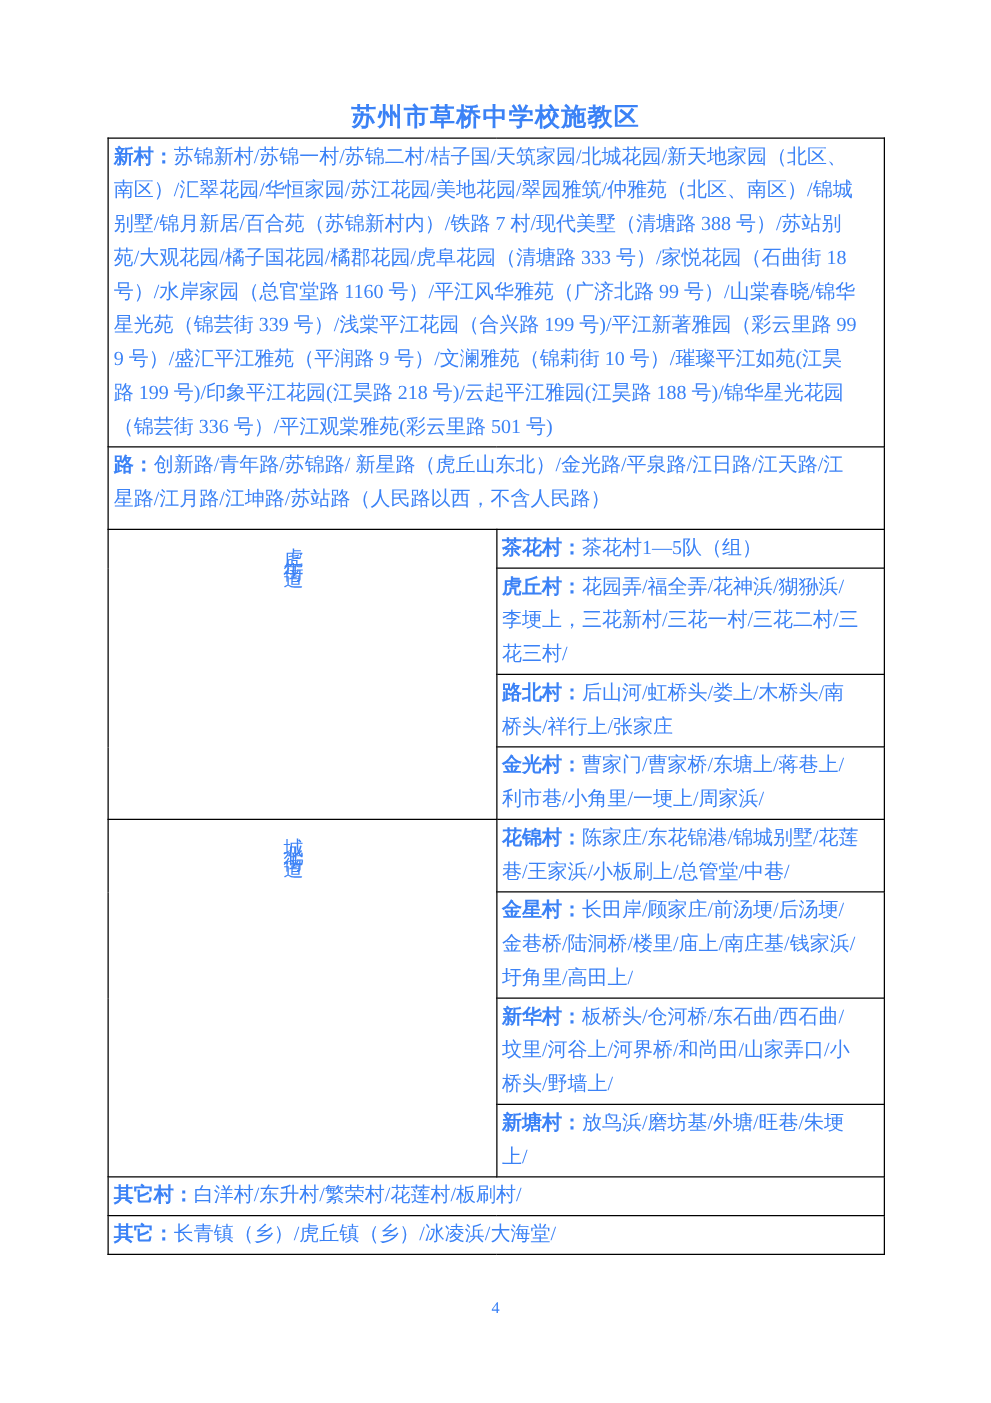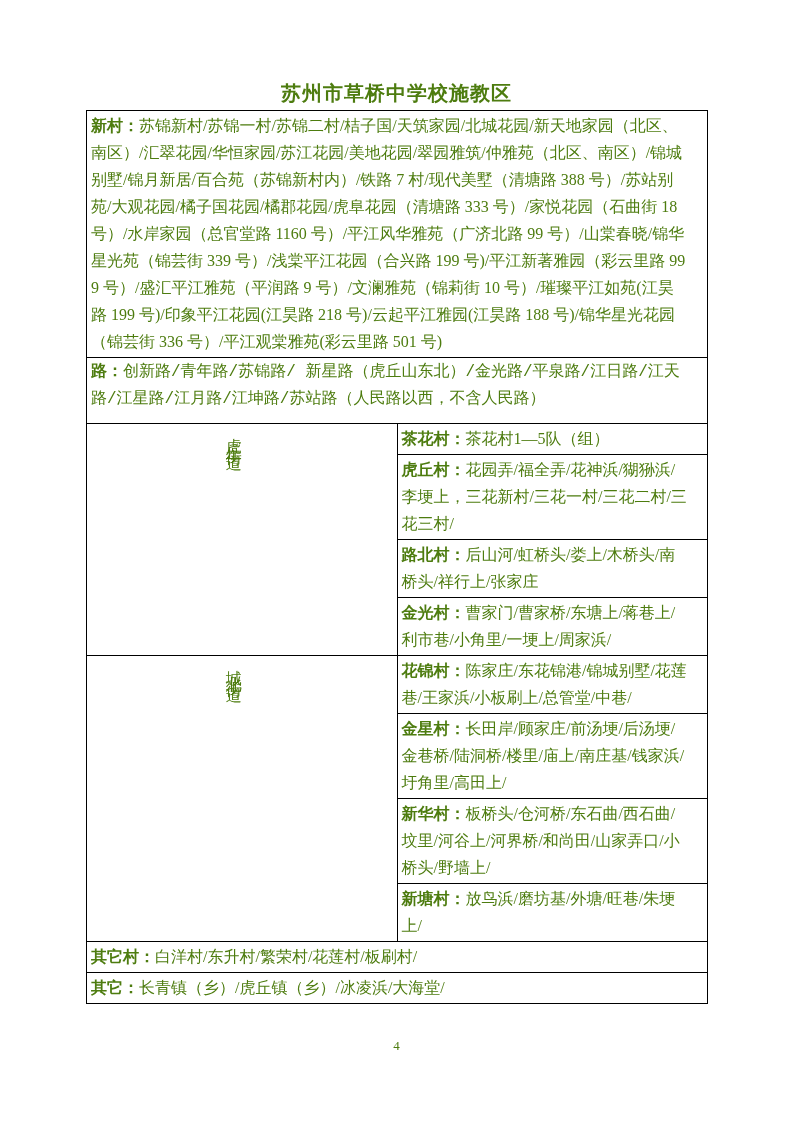--- a/index.html
+++ b/index.html
@@ -1,21 +1,21 @@
 <!DOCTYPE html>
 <html><head>
 <meta charset="utf-8">
 <style>
   html, body { margin:0; padding:0; }
   .page {
     position: relative;
     width: 793px;
     height: 1122px;
     background: #ffffff;
-    color: #4d7c0f;
+    color: #3b82f6;
     font-family: "Liberation Serif", "DejaVu Serif", serif;
     overflow: hidden;
   }
   .title {
     position: absolute;
     top: 80px;
     left: 0;
     width: 100%;
     text-align: center;
     font-size: 20px;
@@ -47,21 +47,21 @@
   }
   .vert-text {
     writing-mode: vertical-rl;
     text-orientation: upright;
     margin: 0 auto;
     font-size: 16px;
     letter-spacing: 6px;
     line-height: 26px;
   }
   .lbl { font-weight: bold; }
-  td.h-lu { height: 62px; font-family: Liberation Mono, monospace; }
+  td.h-lu { height: 62px; }
   .page-number {
     position: absolute;
     top: 1038px;
     left: 0;
     width: 100%;
     text-align: center;
     font-size: 13px;
   }
 </style>
 </head>

